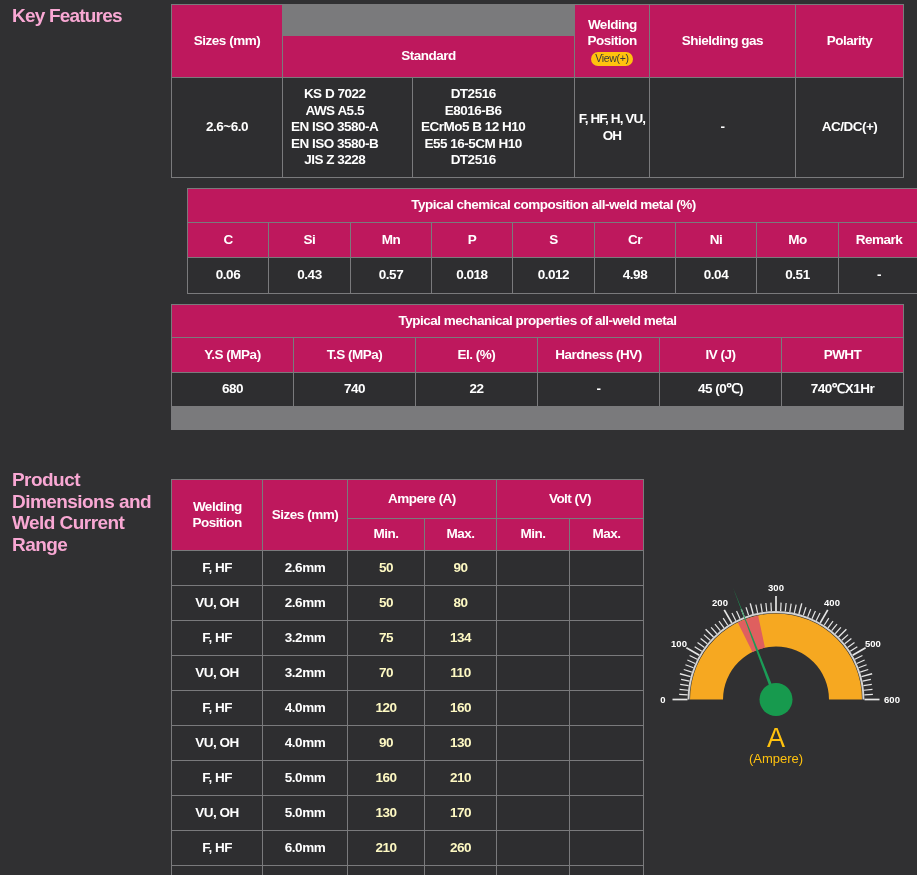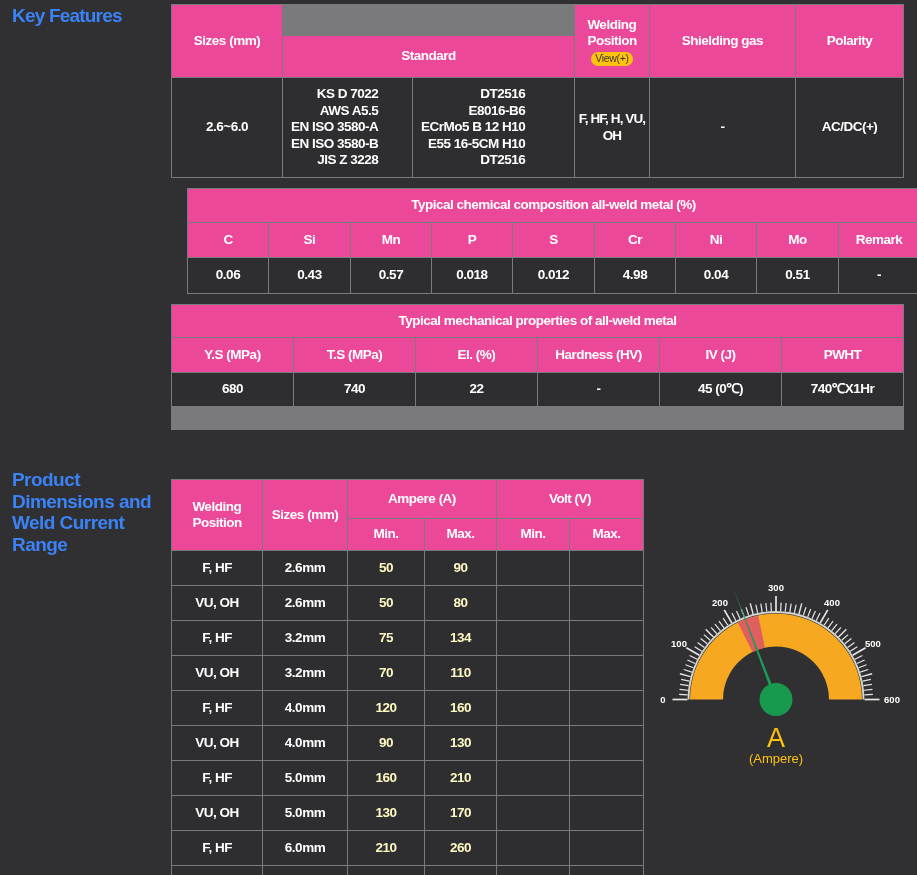--- a/index.html
+++ b/index.html
@@ -1,26 +1,26 @@
 <!DOCTYPE html>
 <html><head><meta charset="utf-8">
 <style>
 html,body{margin:0;padding:0}
 body{width:917px;height:875px;background:#303032;overflow:hidden;position:relative;
  font-family:"Liberation Sans",sans-serif;-webkit-font-smoothing:antialiased}
 .tbl{position:absolute;display:grid;gap:1px;background:#7A7A7C;border:1px solid #7A7A7C;box-sizing:border-box}
-.tbl .h{background:#ec4899;color:#fff;font-size:13.5px;font-weight:bold;display:flex;align-items:center;justify-content:center;text-align:left;line-height:16.5px;letter-spacing:-0.5px}
+.tbl .h{background:#be185d;color:#fff;font-size:13.5px;font-weight:bold;display:flex;align-items:center;justify-content:center;text-align:right;line-height:16.5px;letter-spacing:-0.5px}
 .tbl .c{background:#2E2E30;color:#fff;font-size:13.5px;font-weight:bold;display:flex;align-items:center;justify-content:center;text-align:center;line-height:16.5px;letter-spacing:-0.5px}
 .tbl .wp{flex-direction:column}
 .tbl .nw{white-space:nowrap;letter-spacing:-0.9px}
-.tbl .std{justify-content:flex-start;text-align:right;padding-left:8px;box-sizing:border-box}
+.tbl .std{justify-content:flex-start;text-align:center;padding-left:8px;box-sizing:border-box}
 .tbl .y{color:#fef9c3}
 .viewbtn{display:inline-block;background:#FFC20E;color:#3a3a3a;font-size:10.5px;font-weight:normal;
  border-radius:7px;padding:1px 4px 2px;line-height:11px;margin-top:2px;letter-spacing:-0.3px}
-.head{position:absolute;color:#3b82f6;font-size:19px;font-weight:bold;line-height:21.5px;letter-spacing:-0.55px}
+.head{position:absolute;color:#f9a8d4;font-size:19px;font-weight:bold;line-height:21.5px;letter-spacing:-0.55px}
 .glabel{position:absolute;color:#FFC20E;text-align:center}
 </style></head>
 <body>
 <div class="head" style="left:12px;top:5px;letter-spacing:-0.8px">Key Features</div>
 <div class="head" style="left:12px;top:469px;width:160px">Product Dimensions and Weld Current Range</div>
 <div class="tbl" style="left:171px;top:4px;width:733px;height:174px;grid-template-columns:110px 129px 161px 74px 145px 107px;grid-template-rows:72px 99px;">
     <div class="h">Sizes (mm)</div>
     <div class="h" style="grid-column:span 2;margin-top:31px;">Standard</div>
     <div class="h wp">
       <div>Welding<br>Position</div>

